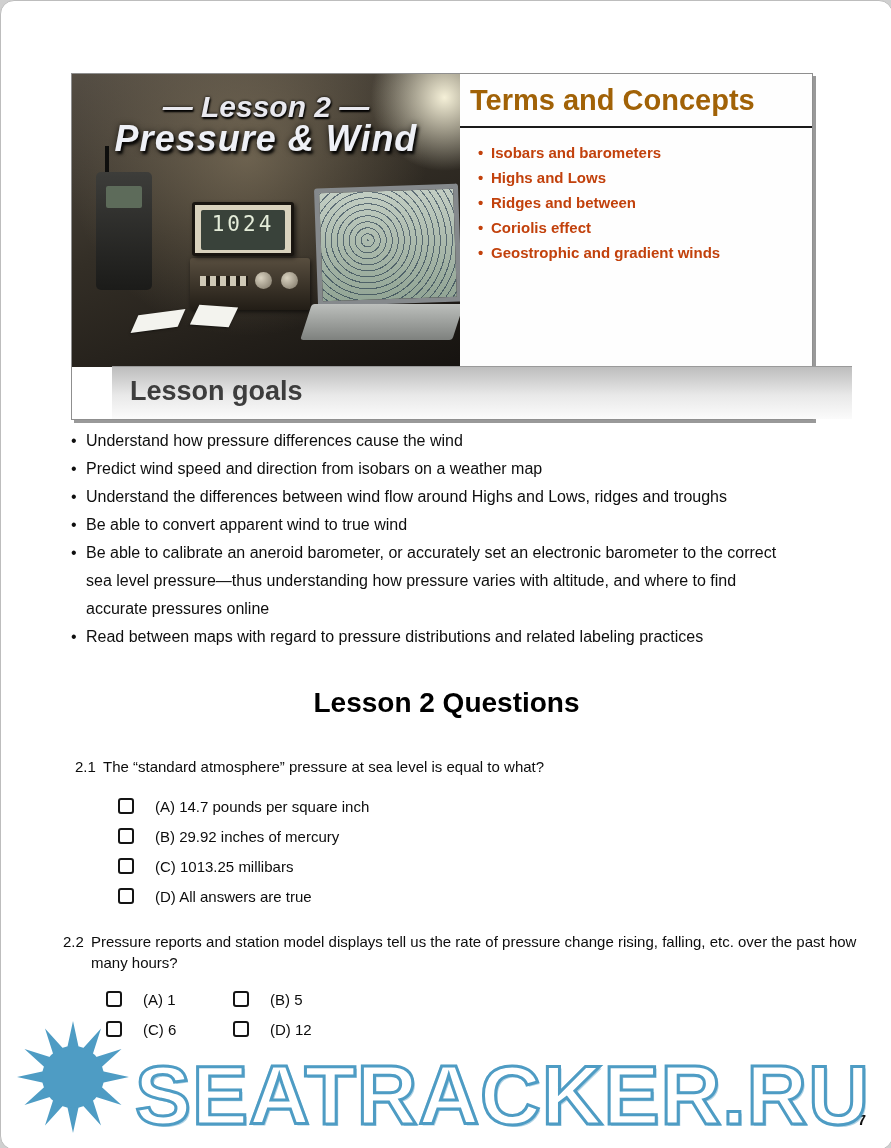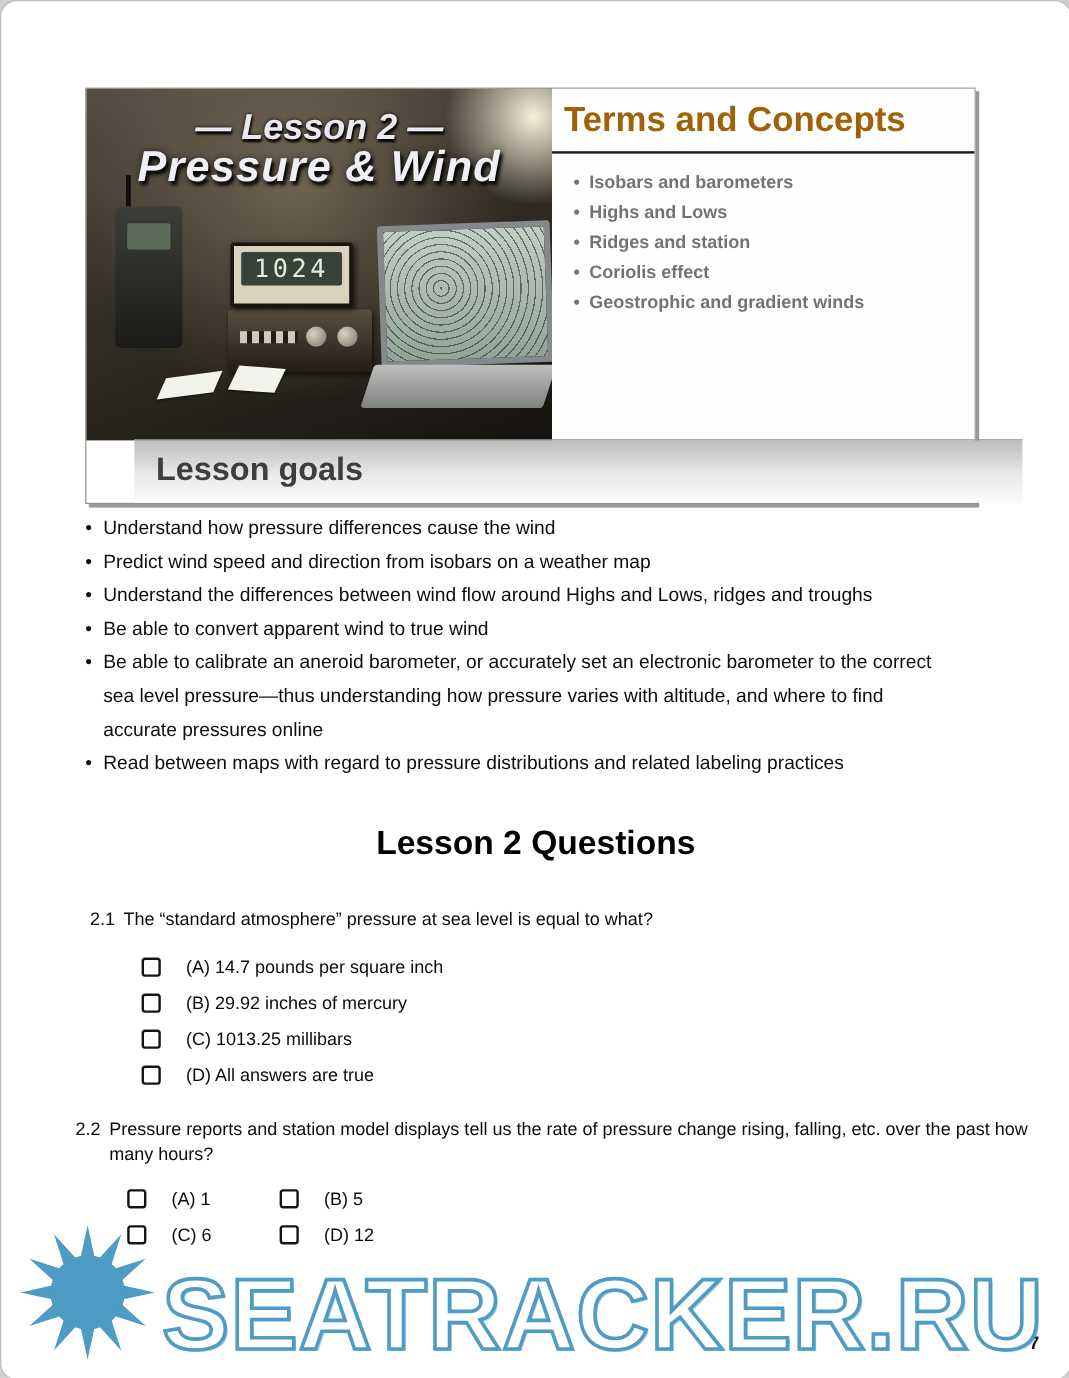--- a/index.html
+++ b/index.html
@@ -20,21 +20,21 @@
          text-shadow:1px 2px 2px #000,0 0 3px #000;}
   .slide-title{position:absolute;left:0;top:44px;width:100%;text-align:center;z-index:3;
          font-size:36px;font-weight:bold;font-style:italic;letter-spacing:1px;color:#eef0f6;
          text-shadow:2px 3px 3px rgba(0,0,0,.95),0 0 6px rgba(0,0,0,.6);}
   .handheld{position:absolute;left:24px;top:98px;width:56px;height:118px;z-index:1;
          background:linear-gradient(#3d3d3a,#1b1b19);border-radius:5px;}
   .handheld::before{content:"";position:absolute;left:9px;top:-26px;width:4px;height:26px;background:#0e0e0d;}
   .handheld::after{content:"";position:absolute;left:10px;top:14px;right:10px;height:22px;background:#5d6b5a;border-radius:2px;}
   .barometer{position:absolute;left:120px;top:128px;width:96px;height:48px;z-index:2;
          background:#d9d2bd;border:3px solid #191510;border-radius:3px;box-shadow:2px 2px 4px rgba(0,0,0,.6);}
-  .barometer .lcd{margin:5px 6px;height:28px;background:#39423a;color:#e4ecd9;
+  .barometer .lcd{margin:5px 6px;height:40px;background:#39423a;color:#e4ecd9;
          font-family:"DejaVu Sans Mono", monospace;font-size:21px;letter-spacing:3px;
          text-align:center;line-height:28px;border-radius:2px;}
   .deskradio{position:absolute;left:118px;top:184px;width:120px;height:52px;z-index:1;
          background:linear-gradient(#584e3f,#221d16);border-radius:3px;box-shadow:1px 2px 4px rgba(0,0,0,.6);}
   .deskradio .knob{position:absolute;top:14px;width:17px;height:17px;border-radius:50%;
          background:radial-gradient(circle at 35% 35%, #d9d2c0,#7a7263);}
   .deskradio .knob.k1{right:12px;} .deskradio .knob.k2{right:38px;}
   .deskradio .btns{position:absolute;left:10px;top:18px;width:48px;height:10px;
          background:repeating-linear-gradient(90deg,#cfc9b7 0 6px,#221d16 6px 10px);}
   .laptop{position:absolute;left:238px;top:112px;width:150px;height:180px;z-index:2;}
@@ -46,21 +46,21 @@
   .laptop .kb{position:absolute;left:-4px;bottom:26px;width:152px;height:36px;
          background:linear-gradient(#bcbfbc,#7e817e);transform:skewX(-18deg);border-radius:3px;}
   .paper{position:absolute;background:#f3f3ee;z-index:2;box-shadow:0 1px 2px rgba(0,0,0,.5);}
   .paper.p1{left:64px;top:238px;width:44px;height:18px;transform:skewX(-30deg) rotate(-8deg);}
   .paper.p2{left:122px;top:232px;width:40px;height:20px;transform:skewX(-22deg) rotate(4deg);}
 
   .terms{position:absolute;left:388px;top:0;width:352px;height:293px;background:#fefefe;padding:8px 0 0 0;box-sizing:border-box;}
   .terms h2{margin:2px 0 0 0;padding:0 10px 9px 10px;font-size:29px;font-weight:bold;color:#a16207;
             border-bottom:2px solid #1a1a1a;}
   .terms ul{list-style:none;margin:12px 0 0 0;padding:0 8px 0 18px;}
-  .terms li{position:relative;padding-left:13px;font-size:15px;font-weight:bold;color:#737373;line-height:25px;}
+  .terms li{position:relative;padding-left:13px;font-size:15px;font-weight:bold;color:#c2410c;line-height:25px;}
   .terms li::before{content:"•";position:absolute;left:0;top:0;}
 
   .goals-band{position:absolute;left:0;bottom:0;width:100%;height:52px;
          background:linear-gradient(180deg,#bdbdbd 0%,#e9e9e9 55%,#fbfbfb 100%);border-top:1px solid #9a9a9a;margin-left:40px;}
   .goals-band span{display:inline-block;padding:9px 0 0 18px;font-size:27px;font-weight:bold;color:#3d3d3d;}
 
   
   .goals-list{position:absolute;left:70px;top:426px;width:712px;list-style:none;margin:0;padding:0;}
   .goals-list li{position:relative;padding-left:15px;font-size:16px;line-height:28px;color:#0e0e0e;}
   .goals-list li::before{content:"•";position:absolute;left:0;top:0;}
@@ -115,21 +115,21 @@
       <div class="paper p2"></div>
       <div class="lesson-label">— Lesson 2 —</div>
       <div class="slide-title">Pressure &amp; Wind</div>
     </div>
 
     <div class="terms">
       <h2>Terms and Concepts</h2>
       <ul>
         <li>Isobars and barometers</li>
         <li>Highs and Lows</li>
-        <li>Ridges and station</li>
+        <li>Ridges and between</li>
         <li>Coriolis effect</li>
         <li>Geostrophic and gradient winds</li>
       </ul>
     </div>
 
     <div class="goals-band">
       <span>Lesson goals</span>
     </div>
   </div>
 

